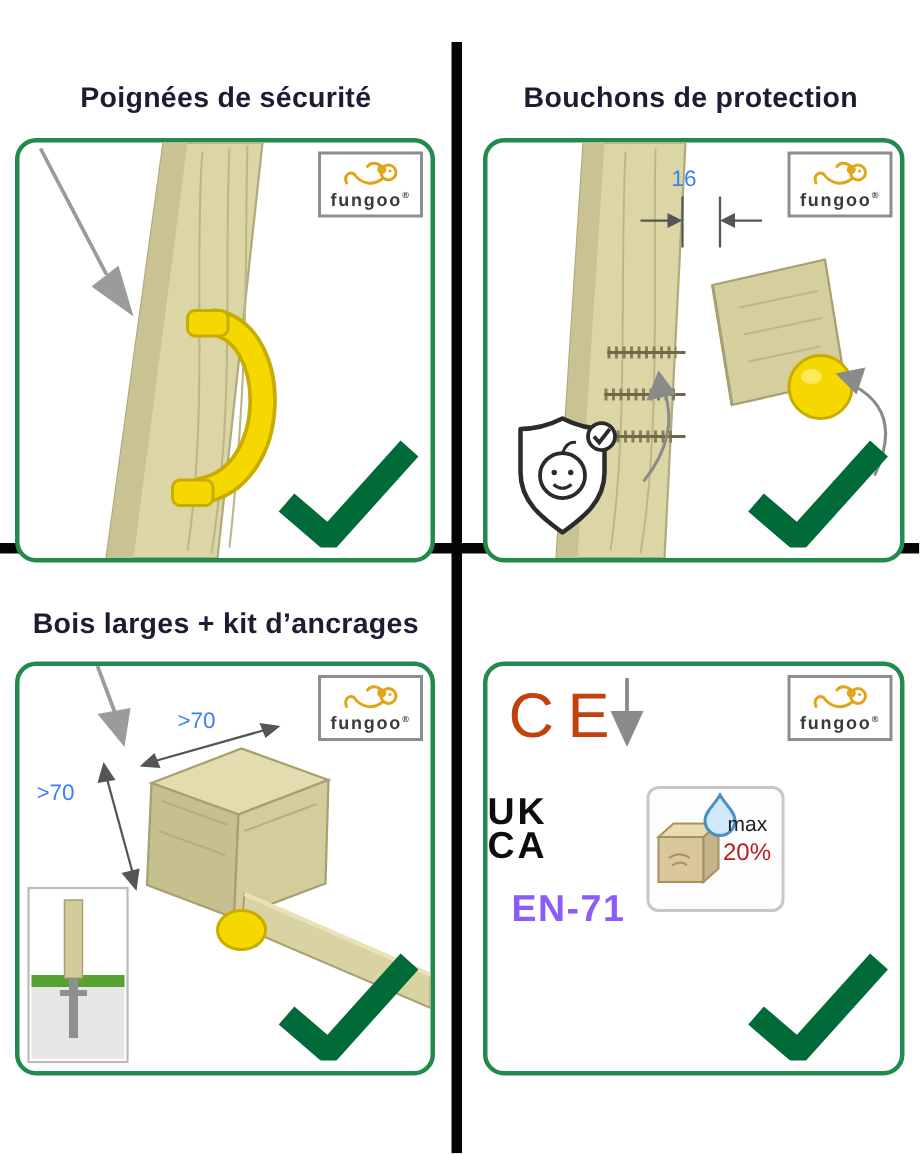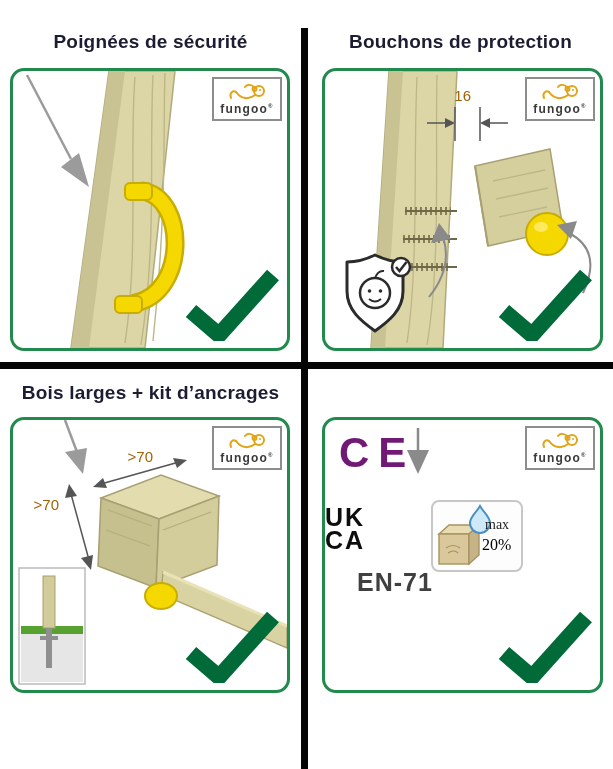--- a/index.html
+++ b/index.html
@@ -3,21 +3,21 @@
 <meta charset="utf-8">
 <style>
   * { margin:0; padding:0; box-sizing:border-box; }
   html,body { background:#ffffff; }
   body { font-family:"Liberation Sans", sans-serif; }
   .page { position:relative; width:613px; height:769px; background:#fff; overflow:hidden; }
 
   .divider-v { position:absolute; left:301px; top:28px; width:7px; height:741px; background:#050505; }
   .divider-h { position:absolute; left:0; top:362px; width:613px; height:7px; background:#050505; }
 
-  .panel { position:absolute; }
+  .panel { position:absolute;margin-top:24px; }
   #panel-handles { left:0; top:0; width:301px; height:362px; }
   #panel-caps    { left:308px; top:0; width:305px; height:362px;padding-left:31px; }
   #panel-anchors { left:0; top:369px; width:301px; height:400px;text-decoration:underline; }
   #panel-norms   { left:308px; top:369px; width:305px; height:400px; }
 
   .panel-title { position:absolute; left:0; top:31px; width:100%; text-align:center;
                  font-size:19px; font-weight:700; color:#1c1c33; letter-spacing:0.2px; }
   #panel-anchors .panel-title, #panel-norms .panel-title { top:13px; }
 
   .feature-box { position:absolute; border:3px solid #218a4c; border-radius:14px; background:#fff; }
@@ -29,34 +29,34 @@
   .illustration { position:absolute; left:0; top:0; width:100%; height:100%; }
 
   .logo-box { position:absolute; top:6px; right:5px; width:70px; height:44px;
               border:2px solid #8d8d8d; background:#fff; display:flex; flex-direction:column;
               align-items:center; justify-content:center; gap:1px; z-index:5; }
   .logo-text { font-size:12px; font-weight:700; color:#3a3a3a; letter-spacing:1.2px; line-height:1; }
   .logo-mark { font-size:6px; vertical-align:super; color:#3a3a3a; }
 
   .checkmark { position:absolute; right:8px; bottom:7px; z-index:4; }
 
-  .dim-label { position:absolute; font-size:15px; color:#a16207; text-align:right; z-index:3; }
+  .dim-label { position:absolute; font-size:15px; color:#3b82f6; text-align:center; z-index:3; }
 
   
-  .ce-text   { position:absolute; left:14px; top:12px; font-size:42px; font-weight:700;
-               color:#701a75; letter-spacing:9px; line-height:1; }
+  .ce-text   { position:absolute; left:14px; top:12px; font-size:42px; font-weight:400;
+               color:#c2410c; letter-spacing:9px; line-height:1; }
   .ukca      { position:absolute; left:0; top:86px; line-height:0.92; }
   .ukca div  { font-size:25px; font-weight:700; color:#0d0d0d; letter-spacing:2px; }
-  .en71-text { position:absolute; left:32px; top:148px; font-size:25px; font-weight:700;
-               color:#404040; letter-spacing:1px; }
-
-  .humidity-card { position:absolute; left:106px; top:80px; width:92px; height:72px;
-                   border:2px solid #c7c7c7; border-radius:8px; background:#fdfdfd;font-family:Liberation Serif, serif; }
+  .en71-text { position:absolute; left:16px; top:148px; font-size:25px; font-weight:700;
+               color:#8b5cf6; letter-spacing:1px; }
+
+  .humidity-card { position:absolute; left:106px; top:80px; width:92px; height:84px;
+                   border:2px solid #c7c7c7; border-radius:8px; background:#fdfdfd; }
   .humidity-card .hum-max { position:absolute; left:52px; top:15px; font-size:14px; color:#1e1e1e; }
-  .humidity-card .hum-val { position:absolute; left:49px; top:34px; font-size:16px; color:#000000; }
+  .humidity-card .hum-val { position:absolute; left:49px; top:34px; font-size:16px; color:#b91c1c; }
 
   .p4-arrow { position:absolute; left:80px; top:8px; z-index:2; }
 </style>
 </head>
 <body>
 
 <div class="page">
 
   <div class="divider-v"></div>
   <div class="divider-h"></div>

